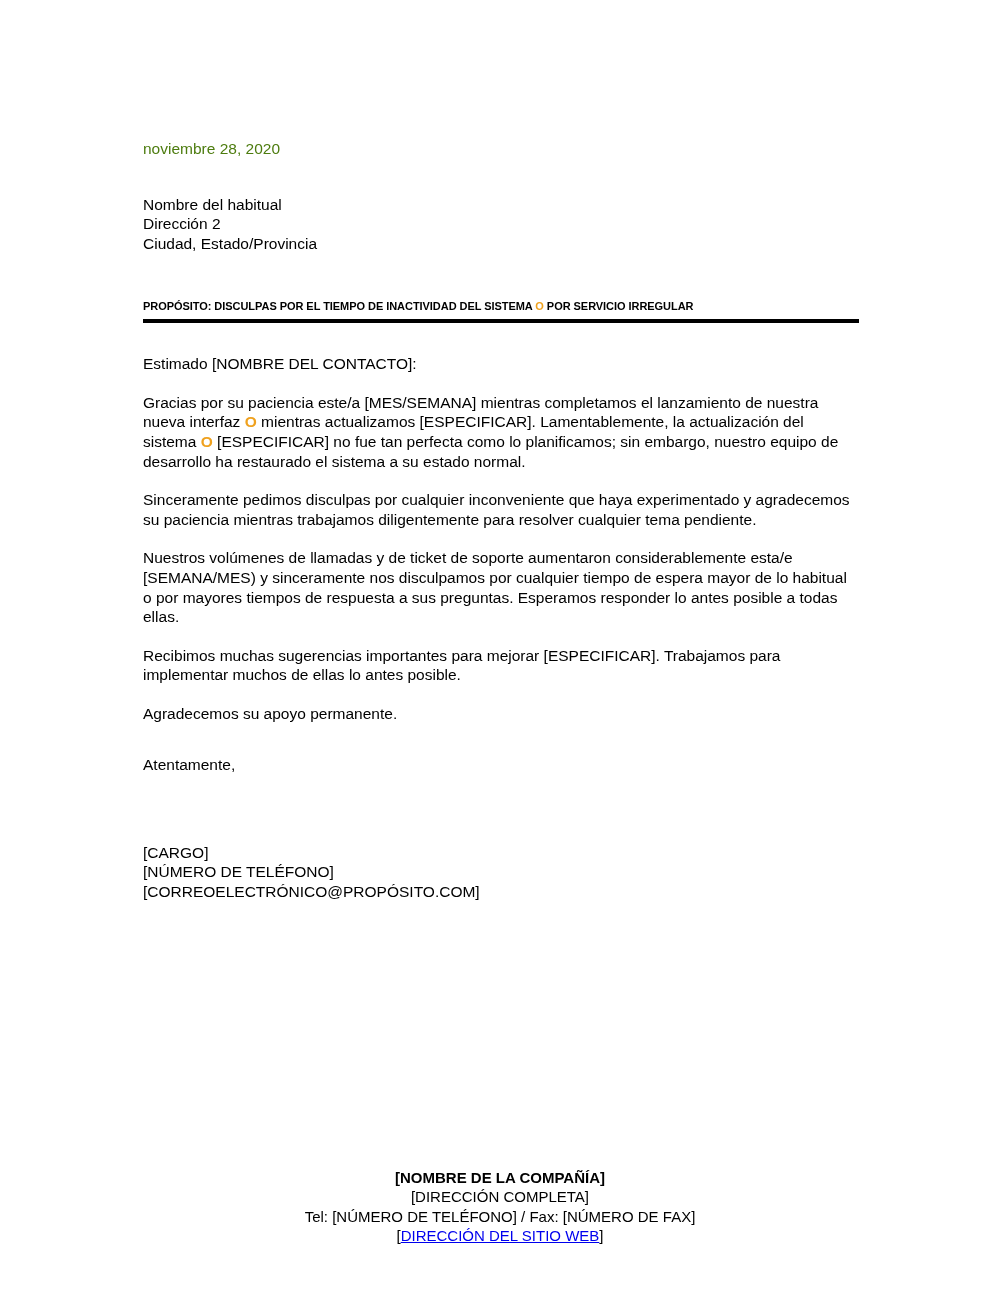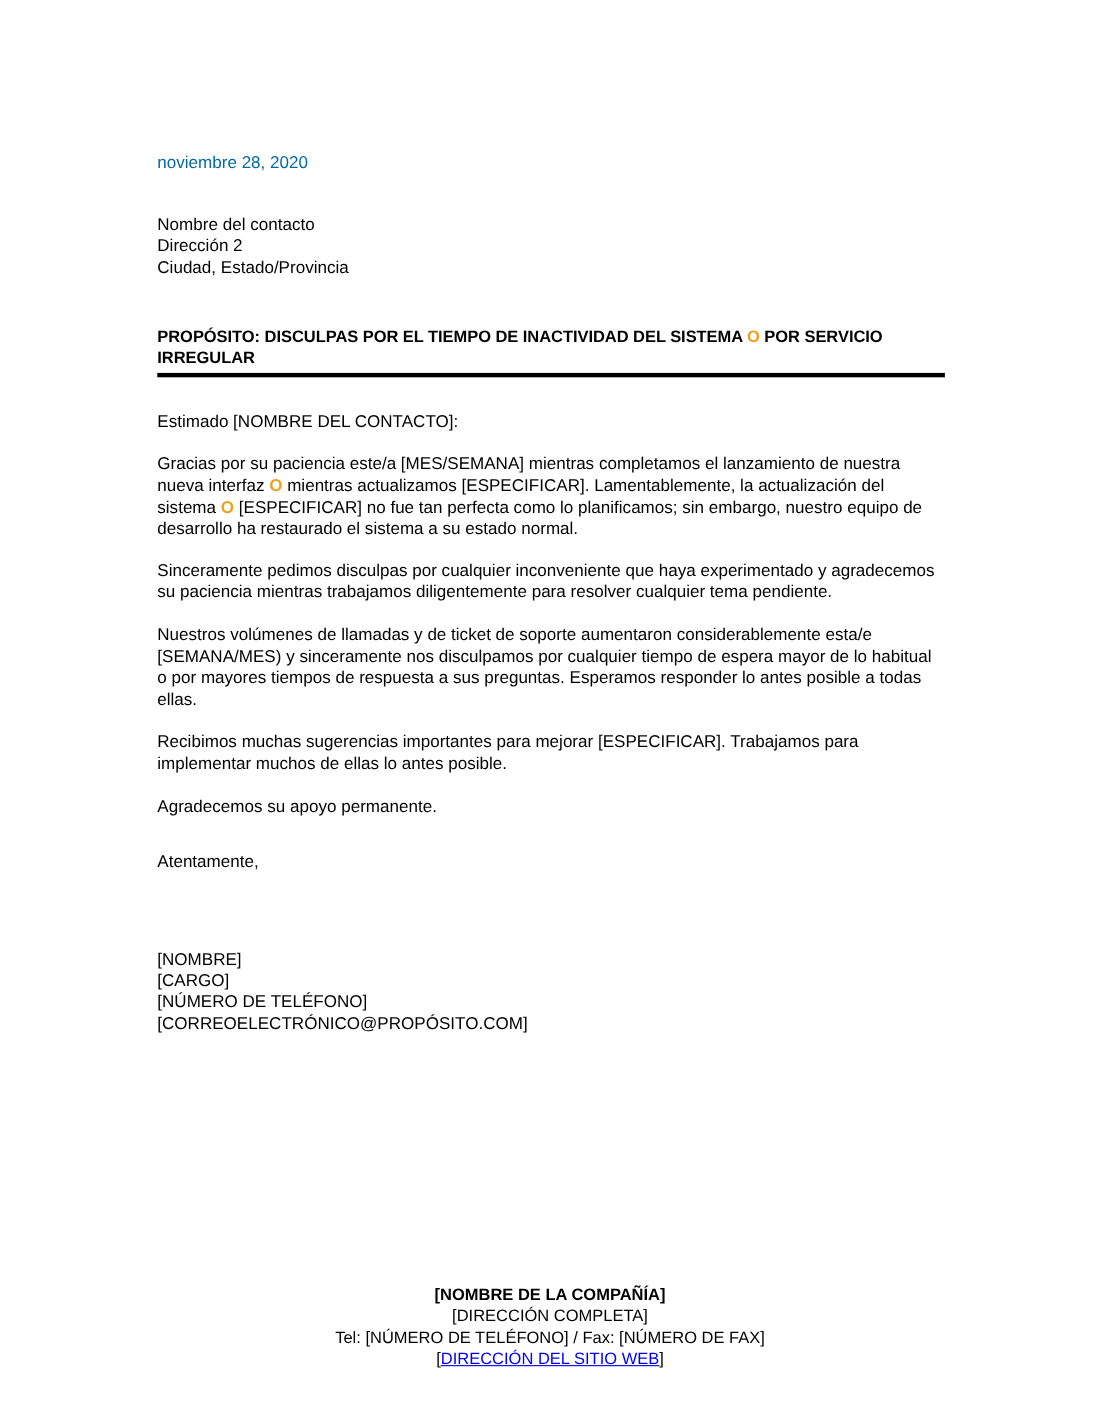--- a/index.html
+++ b/index.html
@@ -28,33 +28,33 @@
   .content {
     position: absolute;
     left: 143px;
     top: 139px;
     width: 716px;
   }
 
   .date-line {
     font-size: 15.5px;
     line-height: 19px;
-    color: #0369a1;
+    color: #4d7c0f;
   }
 
   .address-block {
     margin-top: 37px;
     font-size: 15.5px;
     line-height: 19.3px;
   }
   .address-block div { white-space: pre; }
 
   .purpose-heading {
     margin-top: 44px;
-    font-size: 15px;
+    font-size: 11px;
     font-weight: bold;
     line-height: 19.5px;
     letter-spacing: -0.05px;
   }
 
   .rule {
     margin-top: 3px;
     width: 716px;
     height: 4px;
     background: #000000;
@@ -114,21 +114,21 @@
 </head>
 <body>
 
 <div class="page">
 
   <div class="content">
 
     <div class="date-line">noviembre 28, 2020</div>
 
     <div class="address-block">
-      <div>Nombre del contacto</div>
+      <div>Nombre del habitual</div>
       <div>Dirección 2</div>
       <div>Ciudad, Estado/Provincia</div>
     </div>
 
     <div class="purpose-heading"><span>PROPÓSITO: DISCULPAS POR EL TIEMPO DE INACTIVIDAD DEL SISTEMA </span><span class="or-mark">O</span><span> POR SERVICIO IRREGULAR</span></div>
 
     <div class="rule"></div>
 
     <div class="salutation">Estimado [NOMBRE DEL CONTACTO]:</div>
 
@@ -138,21 +138,20 @@
 
     <div class="para">Nuestros volúmenes de llamadas y de ticket de soporte aumentaron considerablemente esta/e [SEMANA/MES) y sinceramente nos disculpamos por cualquier tiempo de espera mayor de lo habitual o por mayores tiempos de respuesta a sus preguntas. Esperamos responder lo antes posible a todas ellas.</div>
 
     <div class="para">Recibimos muchas sugerencias importantes para mejorar [ESPECIFICAR]. Trabajamos para implementar muchos de ellas lo antes posible.</div>
 
     <div class="para">Agradecemos su apoyo permanente.</div>
 
     <div class="closing">Atentamente,</div>
 
     <div class="signature-block">
-      <div>[NOMBRE]</div>
       <div>[CARGO]</div>
       <div>[NÚMERO DE TELÉFONO]</div>
       <div>[CORREOELECTRÓNICO@PROPÓSITO.COM]</div>
     </div>
 
   </div>
 
   <div class="footer">
     <div class="footer-company">[NOMBRE DE LA COMPAÑÍA]</div>
     <div>[DIRECCIÓN COMPLETA]</div>

